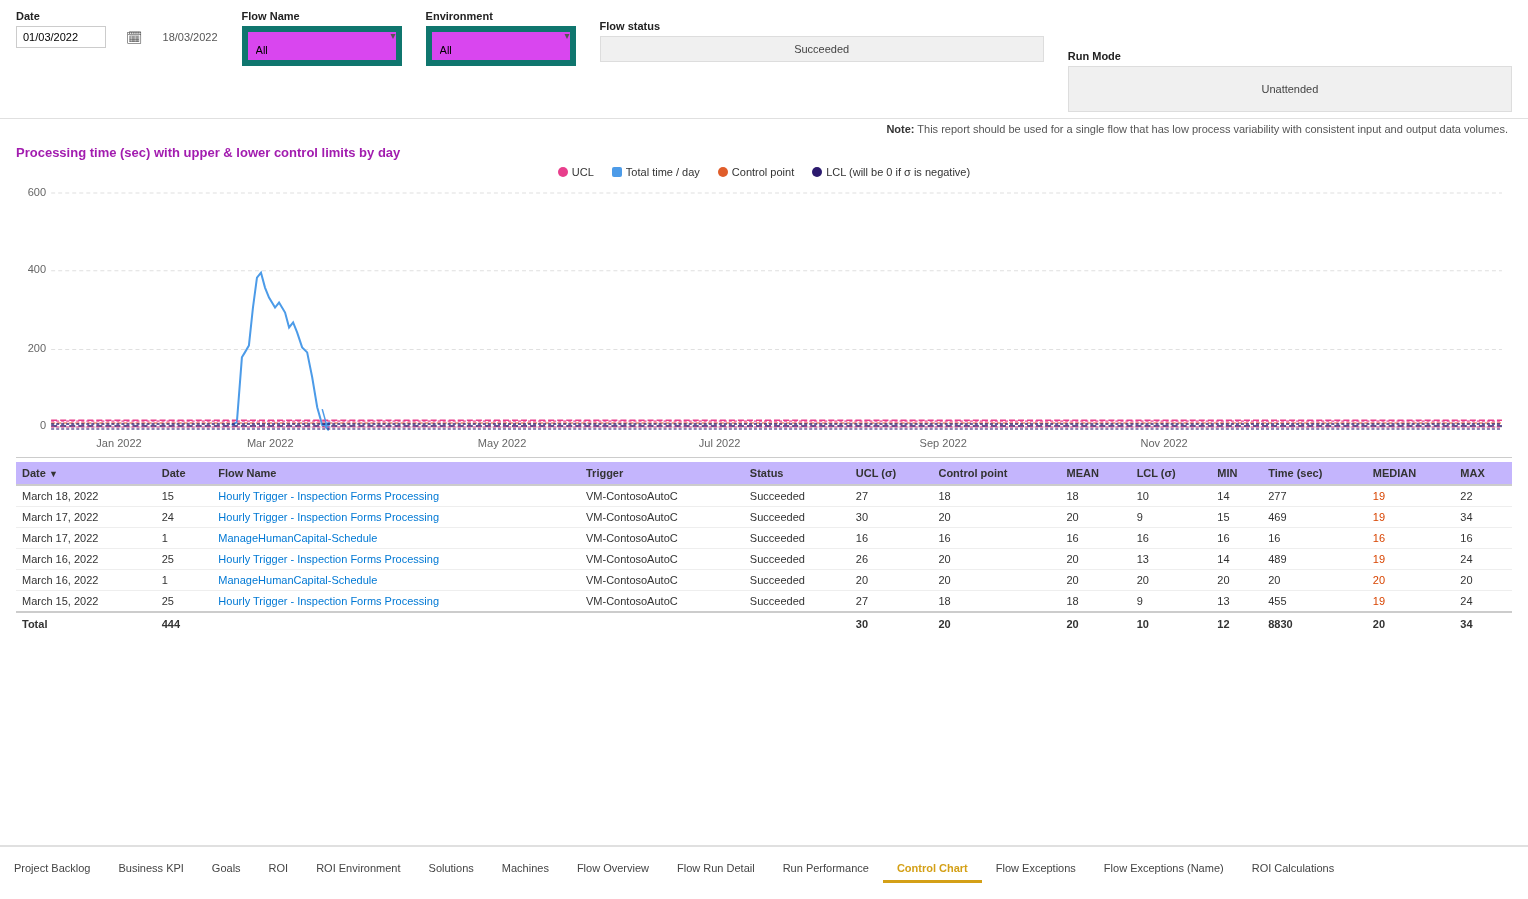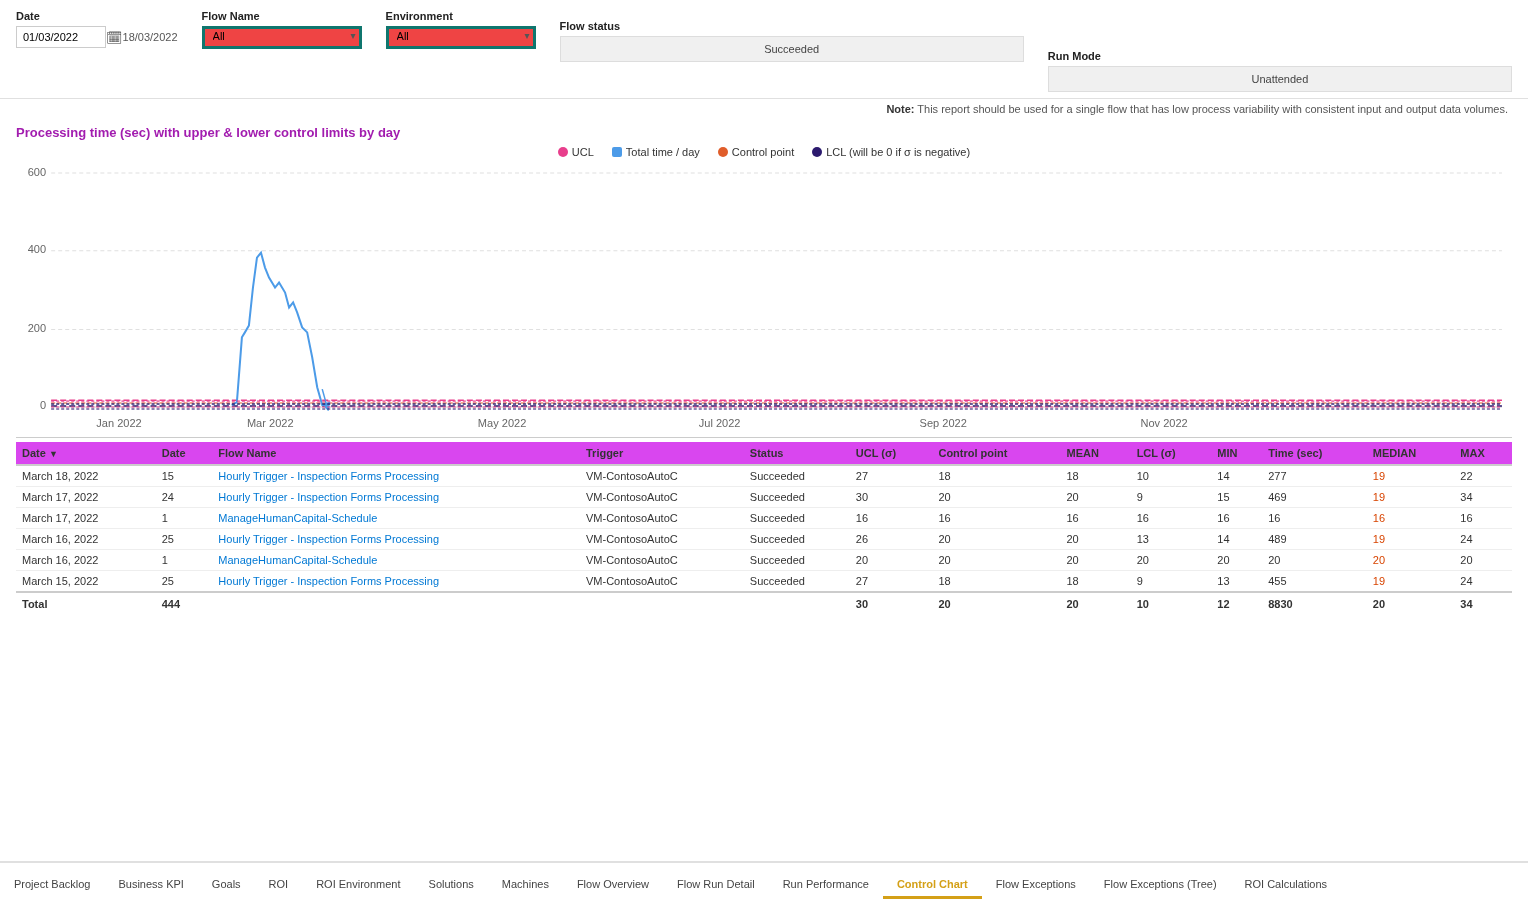--- a/index.html
+++ b/index.html
@@ -7,37 +7,37 @@
 
     .top-filters {
       display: flex;
       align-items: flex-start;
       padding: 10px 16px 6px 16px;
       gap: 24px;
       border-bottom: 1px solid #e0e0e0;
     }
     .filter-group { display: flex; flex-direction: column; gap: 4px; }
     .filter-label { font-size: 11px; font-weight: 600; color: #222; }
-    .filter-row { display: flex; align-items: center; gap: 0; }
+    .filter-row { display: flex; align-items: center; gap: 20px; }
     .date-input {
       border: 1px solid #ccc; padding: 4px 6px; font-size: 11px; width: 90px; background: #fff;
     }
     .date-sep { font-size: 11px; color: #555; }
     .select-box {
-      border: 3px solid #0f766e; padding: 1px 20px 4px 8px; font-size: 11px; background: #ef4444;
+      border: 6px solid #0f766e; padding: 12px 20px 4px 8px; font-size: 11px; background: #d946ef;
       appearance: none; -webkit-appearance: none; min-width: 120px; cursor: pointer;
       position: relative;
     }
     .select-wrapper { position: relative; display: inline-block; }
     .select-wrapper::after { content: '▾'; position: absolute; right: 6px; top: 4px; font-size: 10px; pointer-events: none; color: #555; }
     .status-btn {
       background: #f0f0f0; border: 1px solid #ddd; padding: 6px 24px; font-size: 11px; color: #444; cursor: pointer; min-width: 180px;
     }
     .runmode-btn {
-      background: #f0f0f0; border: 1px solid #ddd; padding: 6px 24px; font-size: 11px; color: #444; cursor: pointer; min-width: 220px;
+      background: #f0f0f0; border: 1px solid #ddd; padding: 16px 24px; font-size: 11px; color: #444; cursor: pointer; min-width: 220px;
     }
 
     .note-bar {
       text-align: right;
       font-size: 11px;
       color: #555;
       padding: 4px 20px;
       background: #fff;
     }
     .note-bar strong { font-weight: 700; color: #333; }
@@ -77,40 +77,40 @@
       width: 100%;
       border-collapse: collapse;
       font-size: 11px;
     }
     thead tr th {
       text-align: left;
       font-weight: 700;
       padding: 5px 6px;
       border-bottom: 2px solid #ccc;
       white-space: nowrap;
-      background: #d946ef;
+      background: #c4b5fd;
       position: sticky;
       top: 0;
     }
     tbody tr td {
       padding: 4px 6px;
       border-bottom: 1px solid #eee;
       vertical-align: top;
     }
     .link-text { color: #0078d4; cursor: pointer; }
     .orange-text { color: #d84400; }
     tfoot tr td {
       font-weight: 700;
       padding: 5px 6px;
       border-top: 2px solid #ccc;
     }
 
     .bottom-tabs {
       position: absolute;
-      bottom: 0;
+      bottom: 16px;
       left: 0;
       width: 100%;
       display: flex;
       border-top: 2px solid #e0e0e0;
       background: #fff;
       height: 38px;
       align-items: flex-end;
       overflow-x: auto;
     }
     .tab-item {
@@ -379,15 +379,15 @@
     <div class="tab-item">Goals</div>
     <div class="tab-item">ROI</div>
     <div class="tab-item">ROI Environment</div>
     <div class="tab-item">Solutions</div>
     <div class="tab-item">Machines</div>
     <div class="tab-item">Flow Overview</div>
     <div class="tab-item">Flow Run Detail</div>
     <div class="tab-item">Run Performance</div>
     <div class="tab-item active">Control Chart</div>
     <div class="tab-item">Flow Exceptions</div>
-    <div class="tab-item">Flow Exceptions (Tree)</div>
+    <div class="tab-item">Flow Exceptions (Name)</div>
     <div class="tab-item">ROI Calculations</div>
   </div>
 
 </body></html>

